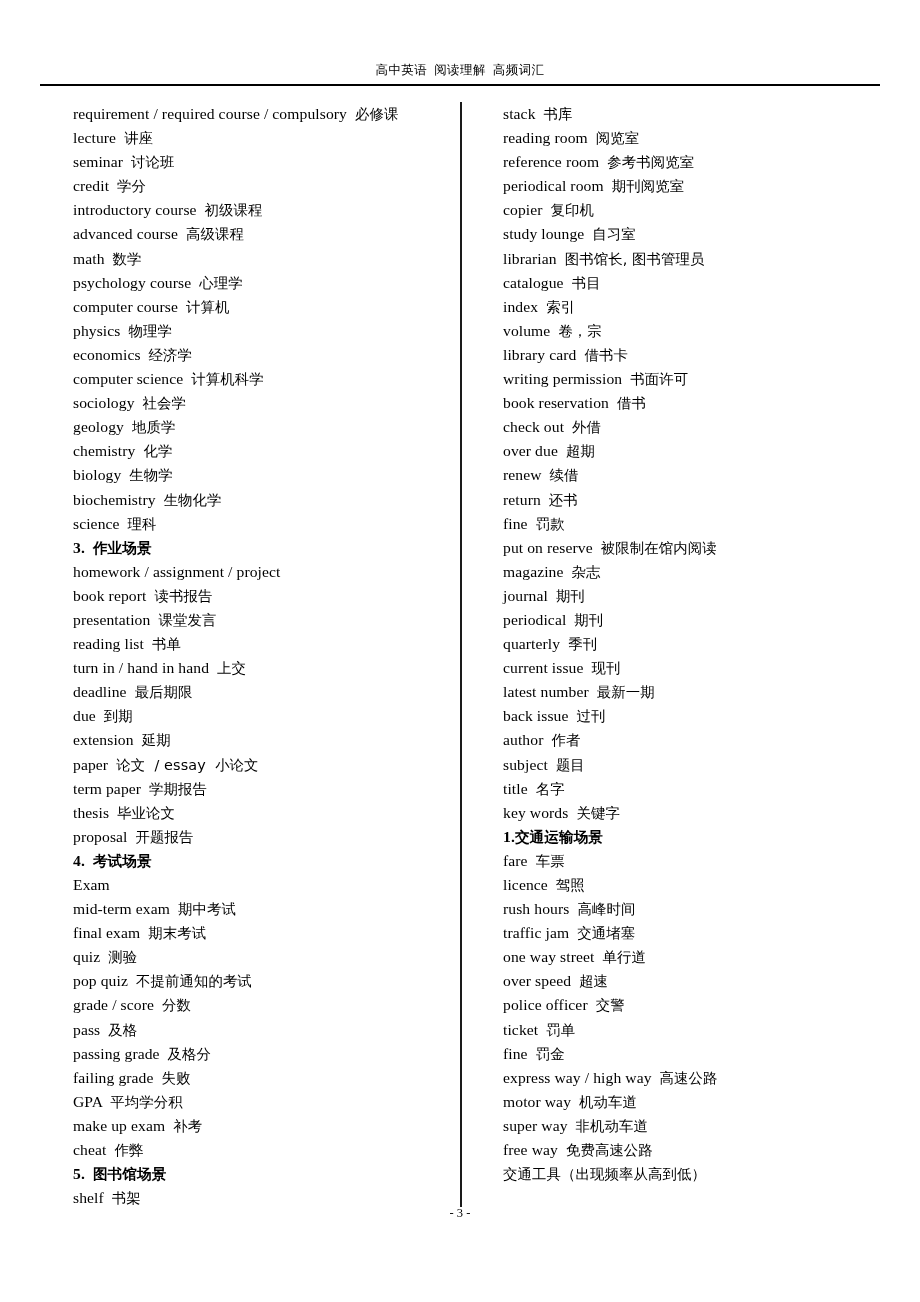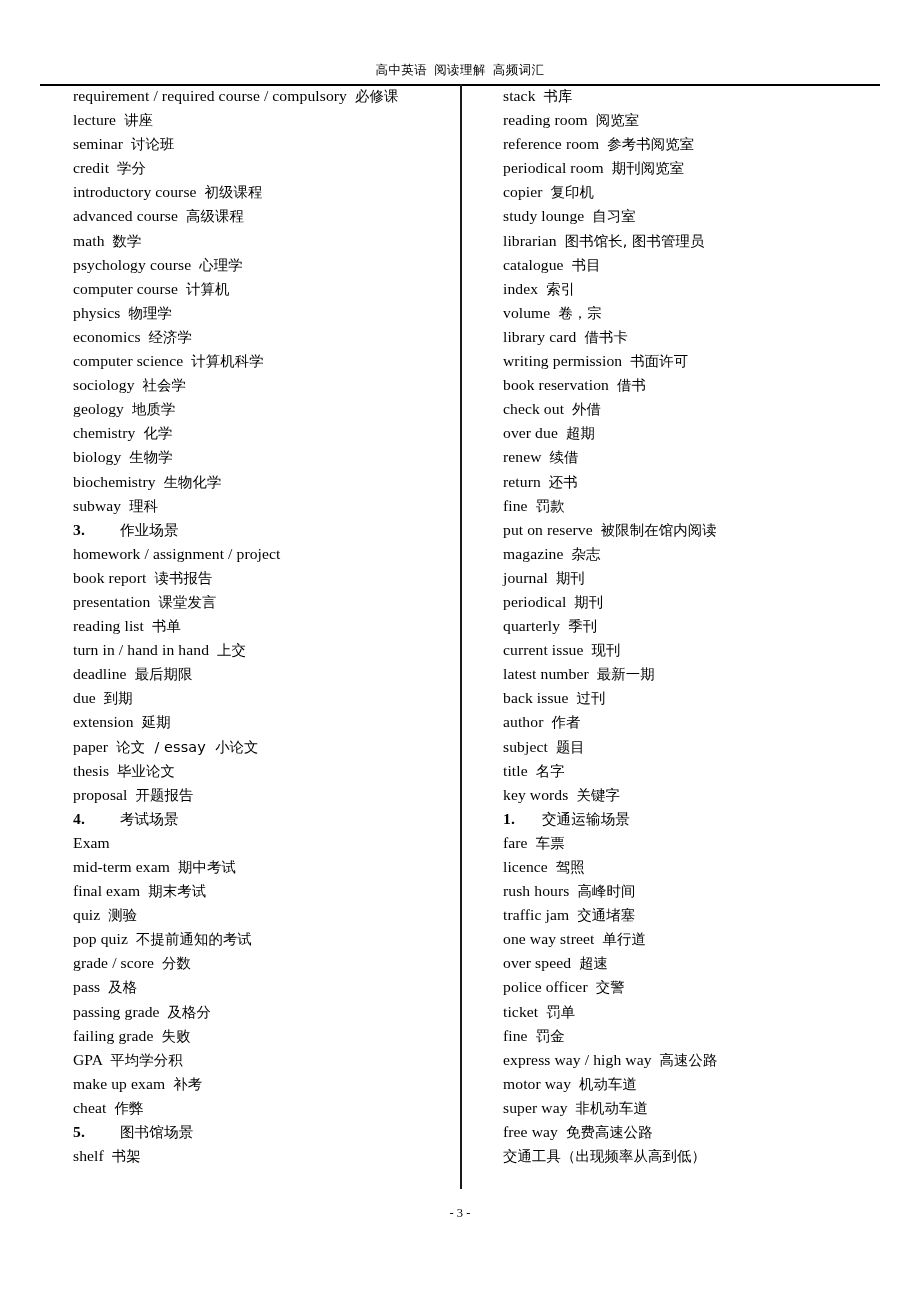--- a/index.html
+++ b/index.html
@@ -42,21 +42,21 @@
     top: 84px;
     width: 840px;
     height: 0;
     border-top: 2px solid #000;
   }
 
   
   .body-area {
     position: absolute;
     left: 0;
-    top: 84px;
+    top: 102px;
     width: 920px;
     height: 1105px;
   }
 
   .col {
     position: absolute;
     top: 0;
     width: 390px;
     height: 1105px;
   }
@@ -79,23 +79,22 @@
     letter-spacing: 0.1px;
   }
   .entry.heading {
     font-weight: bold;
   }
   .entry .cn {
     font-family: "DejaVu Sans", "Liberation Sans", sans-serif;
     font-size: 14.4px;
   }
   .entry.heading .cn {
-    font-weight: normal;
+    font-weight: bold;
     font-size: 14.6px;
-    margin-left: 27px;
   }
 
   
   .footer {
     position: absolute;
     left: 40px;
     top: 1206px;
     width: 840px;
     text-align: center;
     font-size: 12.5px;
@@ -123,31 +122,32 @@
         <div class="entry"><span class="en">psychology course</span><span>  </span><span class="cn">心理学</span></div>
         <div class="entry"><span class="en">computer course</span><span>  </span><span class="cn">计算机</span></div>
         <div class="entry"><span class="en">physics</span><span>  </span><span class="cn">物理学</span></div>
         <div class="entry"><span class="en">economics</span><span>  </span><span class="cn">经济学</span></div>
         <div class="entry"><span class="en">computer science</span><span>  </span><span class="cn">计算机科学</span></div>
         <div class="entry"><span class="en">sociology</span><span>  </span><span class="cn">社会学</span></div>
         <div class="entry"><span class="en">geology</span><span>  </span><span class="cn">地质学</span></div>
         <div class="entry"><span class="en">chemistry</span><span>  </span><span class="cn">化学</span></div>
         <div class="entry"><span class="en">biology</span><span>  </span><span class="cn">生物学</span></div>
         <div class="entry"><span class="en">biochemistry</span><span>  </span><span class="cn">生物化学</span></div>
-        <div class="entry"><span class="en">subway</span><span>  </span><span class="cn">理科</span></div>
+        <div class="entry"><span class="en">science</span><span>  </span><span class="cn">理科</span></div>
         <div class="entry heading"><span class="en">3.</span><span>  </span><span class="cn">作业场景</span></div>
         <div class="entry"><span class="en">homework / assignment / project</span></div>
         <div class="entry"><span class="en">book report</span><span>  </span><span class="cn">读书报告</span></div>
         <div class="entry"><span class="en">presentation</span><span>  </span><span class="cn">课堂发言</span></div>
         <div class="entry"><span class="en">reading list</span><span>  </span><span class="cn">书单</span></div>
         <div class="entry"><span class="en">turn in / hand in hand</span><span>  </span><span class="cn">上交</span></div>
         <div class="entry"><span class="en">deadline</span><span>  </span><span class="cn">最后期限</span></div>
         <div class="entry"><span class="en">due</span><span>  </span><span class="cn">到期</span></div>
         <div class="entry"><span class="en">extension</span><span>  </span><span class="cn">延期</span></div>
         <div class="entry"><span class="en">paper</span><span>  </span><span class="cn">论文  / essay  小论文</span></div>
+        <div class="entry"><span class="en">term paper</span><span>  </span><span class="cn">学期报告</span></div>
         <div class="entry"><span class="en">thesis</span><span>  </span><span class="cn">毕业论文</span></div>
         <div class="entry"><span class="en">proposal</span><span>  </span><span class="cn">开题报告</span></div>
         <div class="entry heading"><span class="en">4.</span><span>  </span><span class="cn">考试场景</span></div>
         <div class="entry"><span class="en">Exam</span></div>
         <div class="entry"><span class="en">mid-term exam</span><span>  </span><span class="cn">期中考试</span></div>
         <div class="entry"><span class="en">final exam</span><span>  </span><span class="cn">期末考试</span></div>
         <div class="entry"><span class="en">quiz</span><span>  </span><span class="cn">测验</span></div>
         <div class="entry"><span class="en">pop quiz</span><span>  </span><span class="cn">不提前通知的考试</span></div>
         <div class="entry"><span class="en">grade / score</span><span>  </span><span class="cn">分数</span></div>
         <div class="entry"><span class="en">pass</span><span>  </span><span class="cn">及格</span></div>

